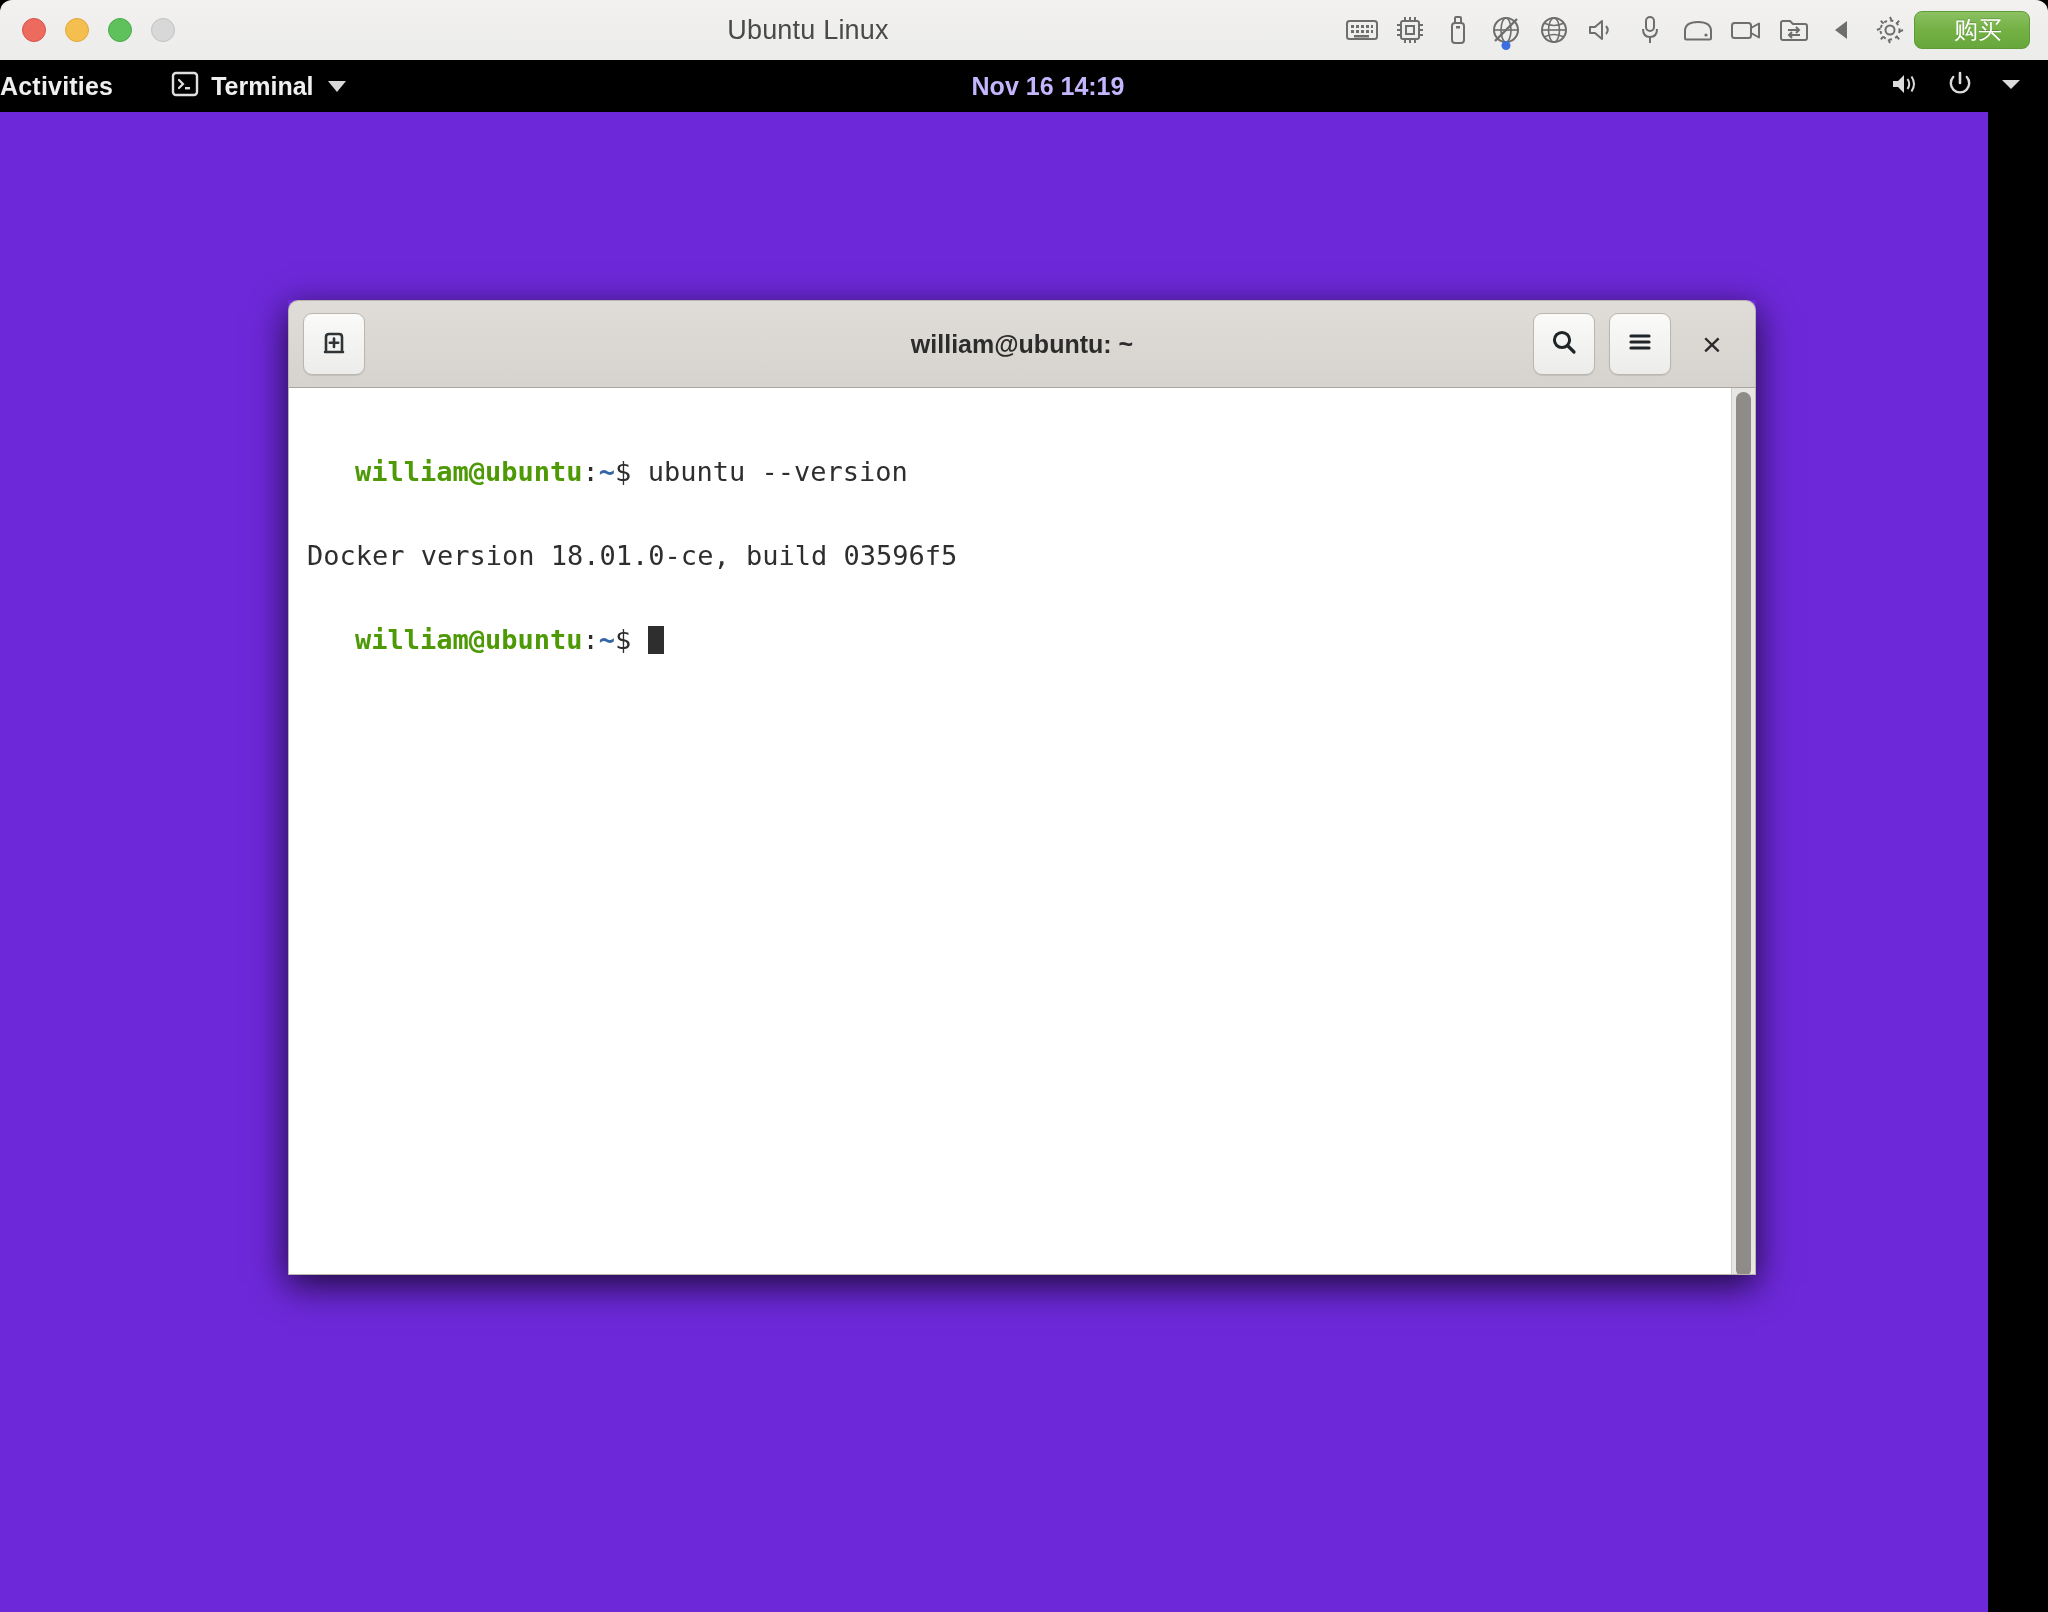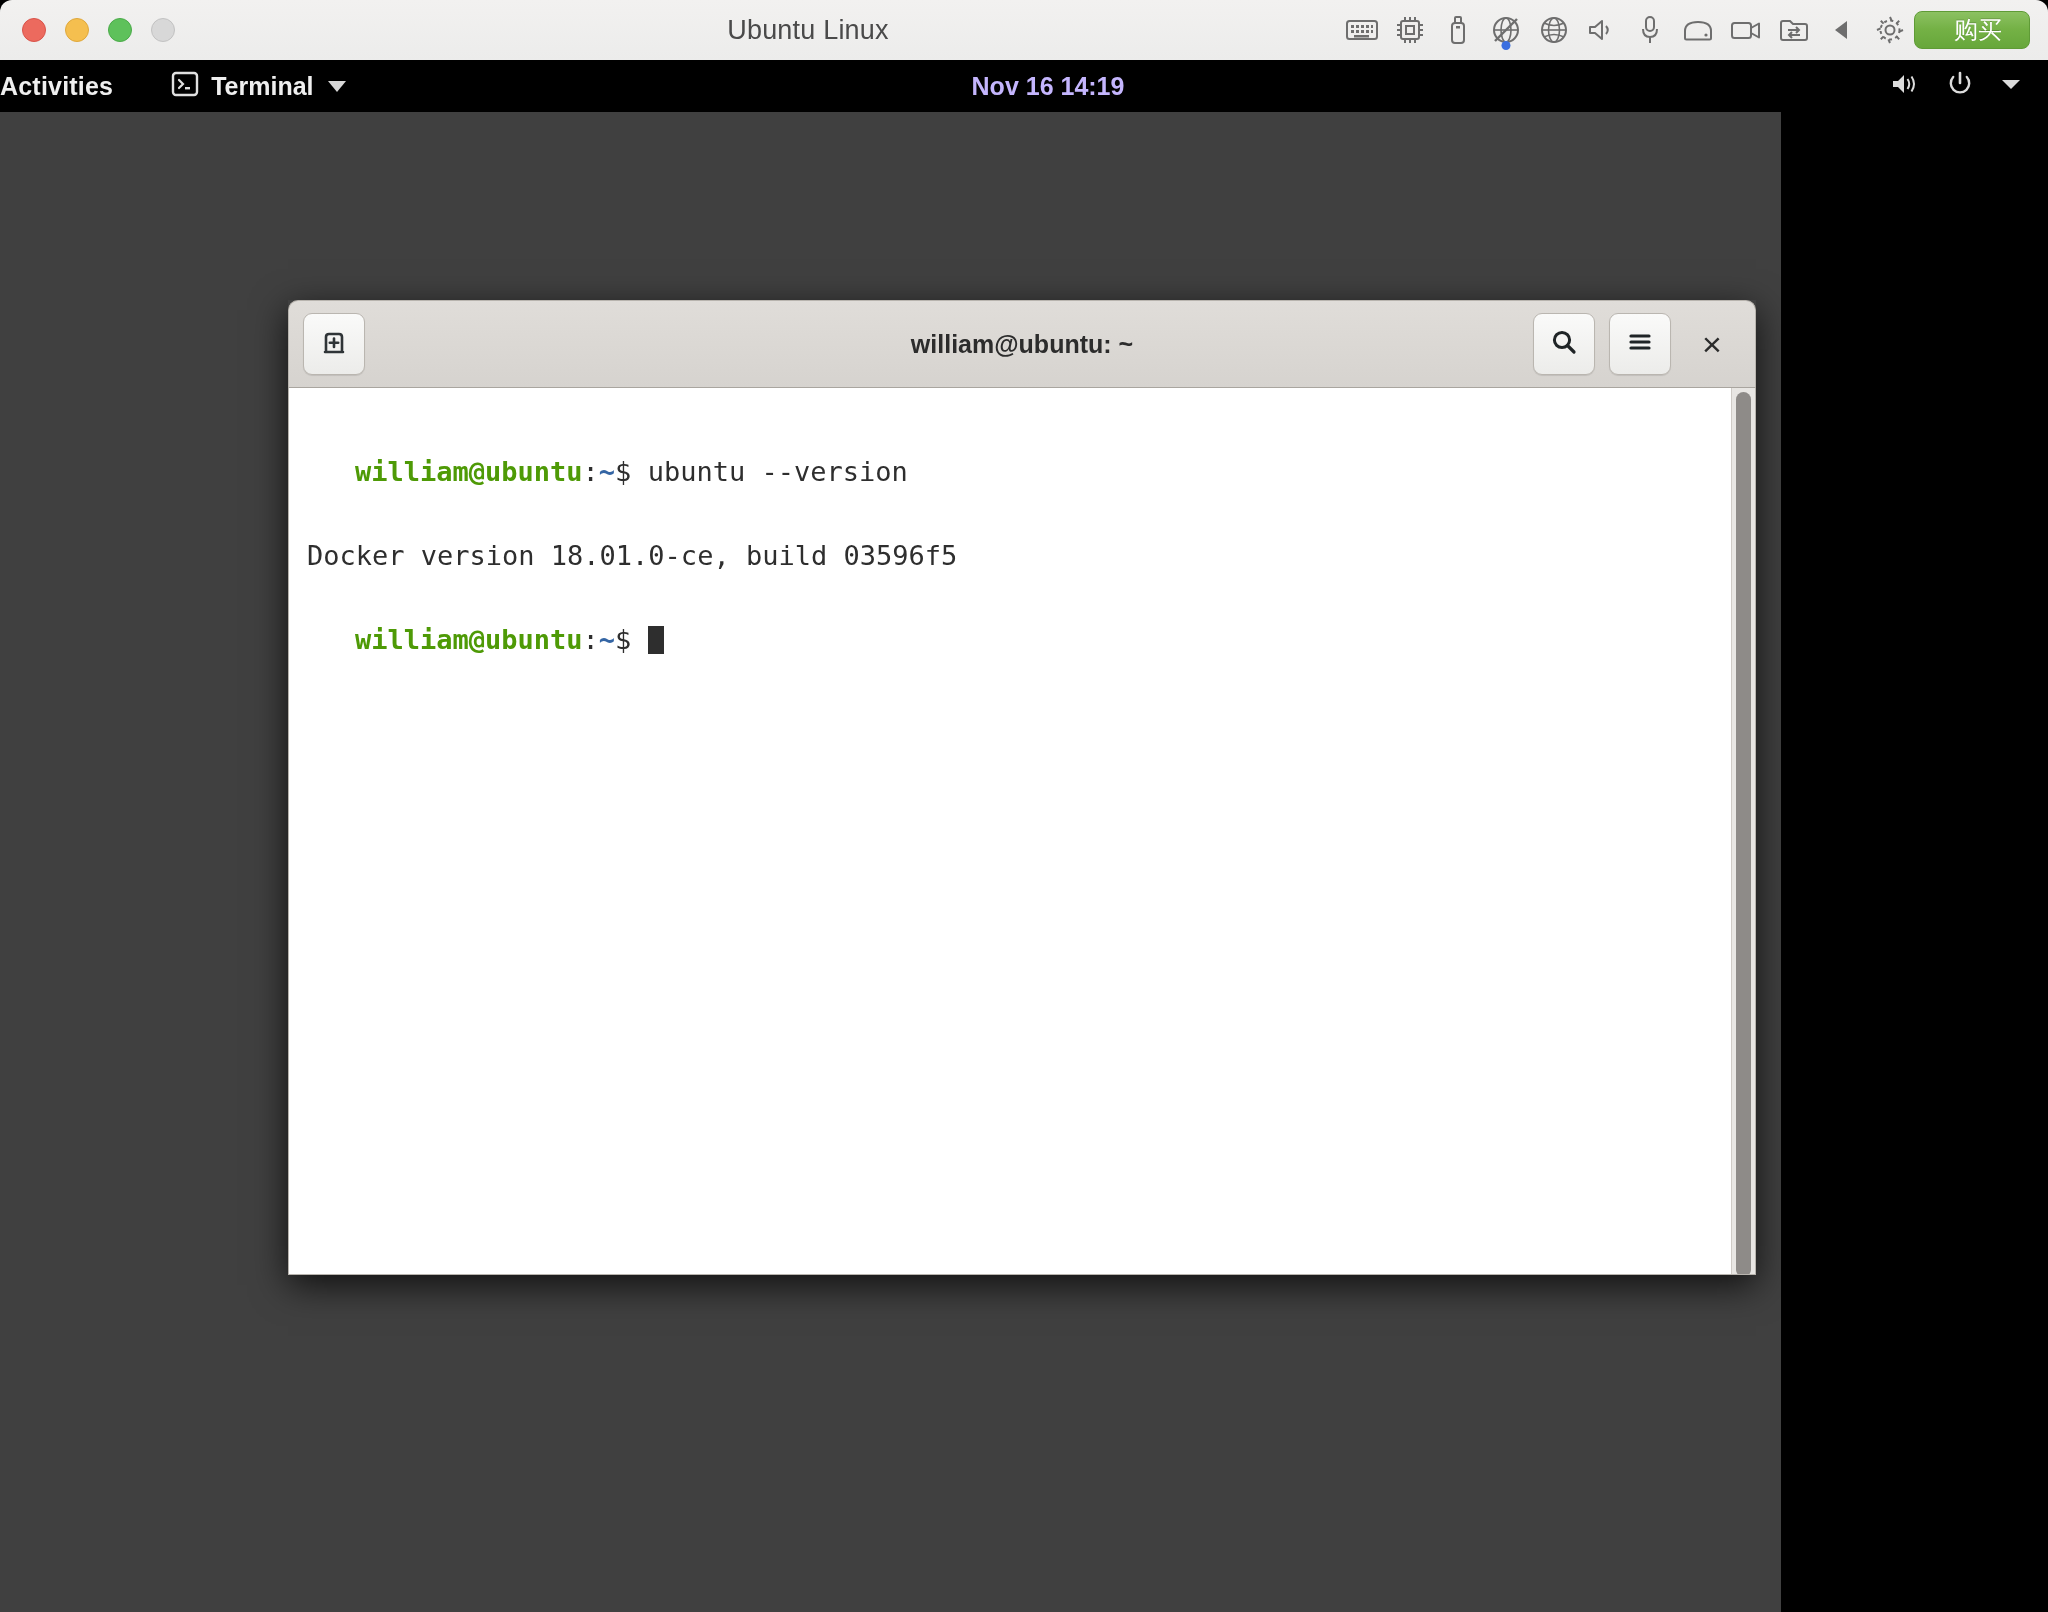--- a/index.html
+++ b/index.html
@@ -75,21 +75,21 @@
   .gp-clock {
     position: absolute; left: 0; right: 0; text-align: center;
     font-size: 25px; font-weight: 700; color: #c4b5fd; pointer-events: none;
   }
   .gp-clock span { position: relative; left: 24px; }
   .gp-right {
     position: absolute; right: 26px; display: flex; align-items: center; gap: 26px;
   }
 
   
-  .desktop { position: absolute; top: 112px; left: 0; width: 1781px; height: 1500px; background: #404040; }
+  .desktop { position: absolute; top: 112px; left: 0; width: 1988px; height: 1500px; background: #6d28d9; }
 
   
   .term-window {
     position: absolute; left: 288px; top: 188px; width: 1468px; height: 975px;
     box-shadow: 0 10px 34px rgba(0,0,0,.75);
   }
   .term-titlebar {
     height: 88px; width: 100%;
     background: linear-gradient(to bottom, #e0ddd9 0%, #d6d3cf 100%);
     border: 1px solid #b8b4ae; border-bottom: 1px solid #a9a59f;

